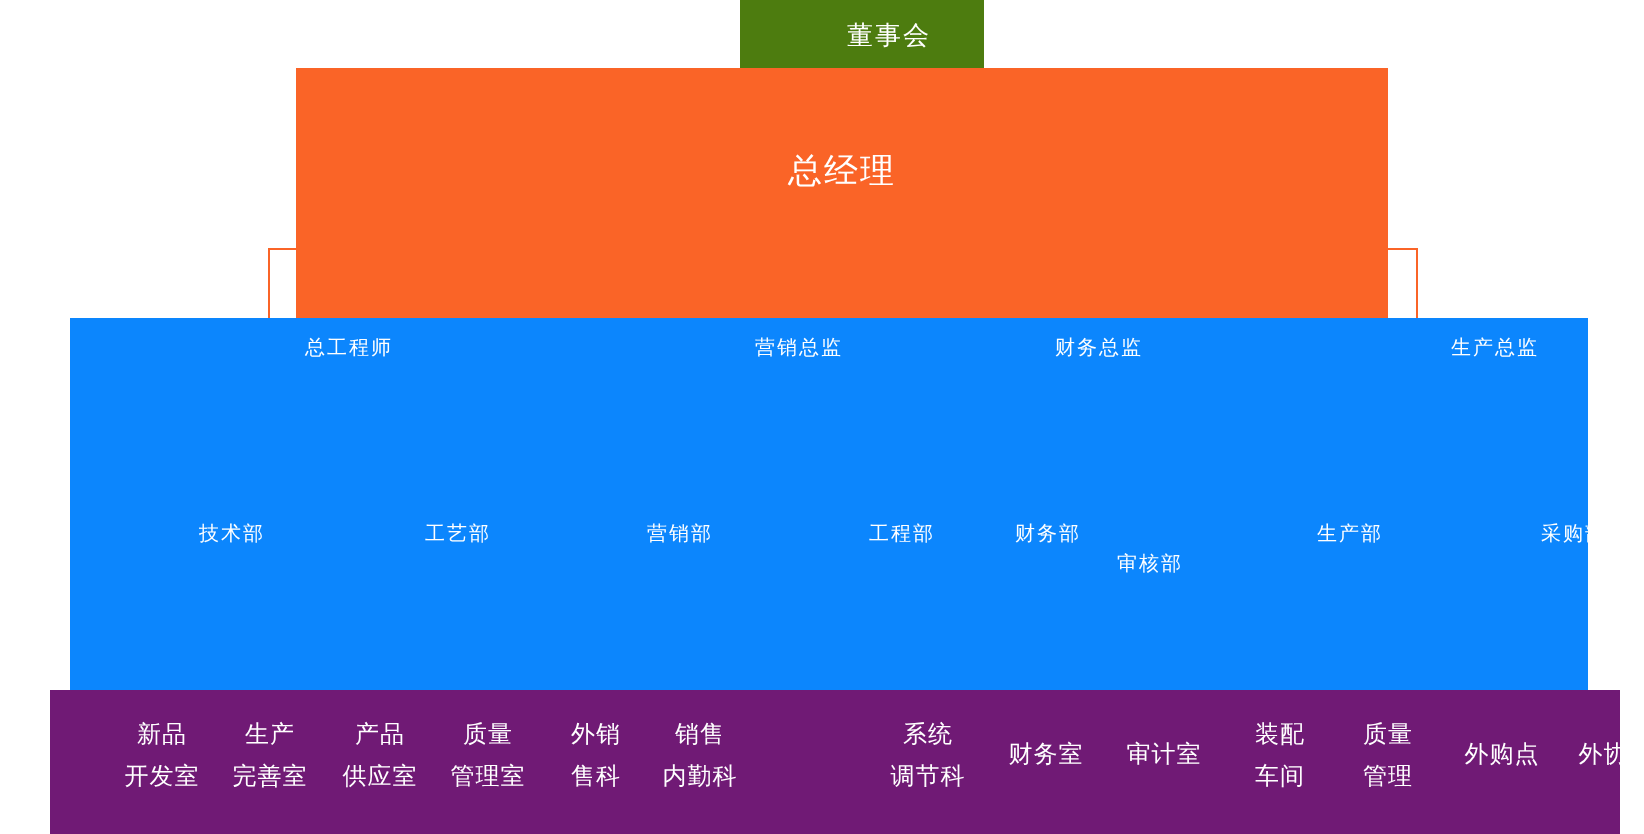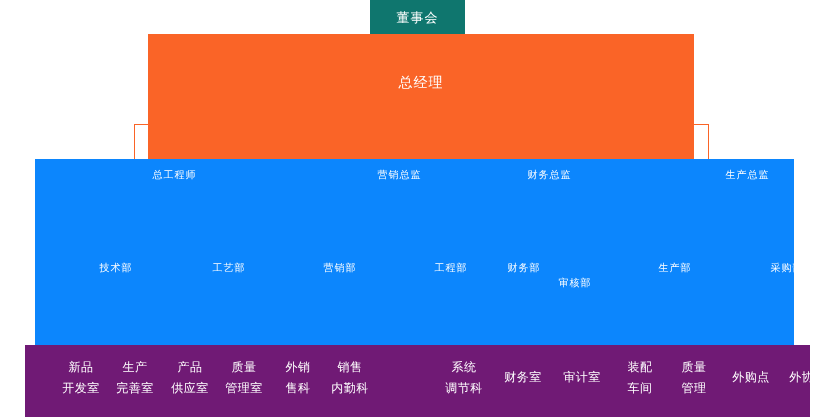--- a/index.html
+++ b/index.html
@@ -20,46 +20,47 @@
     height: 417px;
   }
 
   
   .board-box {
     position: absolute;
     left: 370px;
     top: 0px;
     width: 95px;
     height: 35px;
-    background: #0f766e;
+    background: #4d7c0f;
     color: #ffffff;
     font-size: 13px;
     display: flex;
     align-items: center;
     justify-content: center;
     letter-spacing: 1px;
+    padding-left: 27px;
   }
 
   
   .gm-band {
     position: absolute;
     left: 148px;
     top: 34px;
     width: 546px;
     height: 125px;
     background: #fa6427;
   }
   .gm-label {
     position: absolute;
     left: 0;
     top: 40px;
     width: 546px;
     text-align: center;
     color: #ffffff;
-    font-size: 14px;
+    font-size: 17px;
     letter-spacing: 1px;
   }
 
   
   .connector {
     position: absolute;
     border-color: #fa6427;
     border-style: solid;
     border-width: 0;
   }

